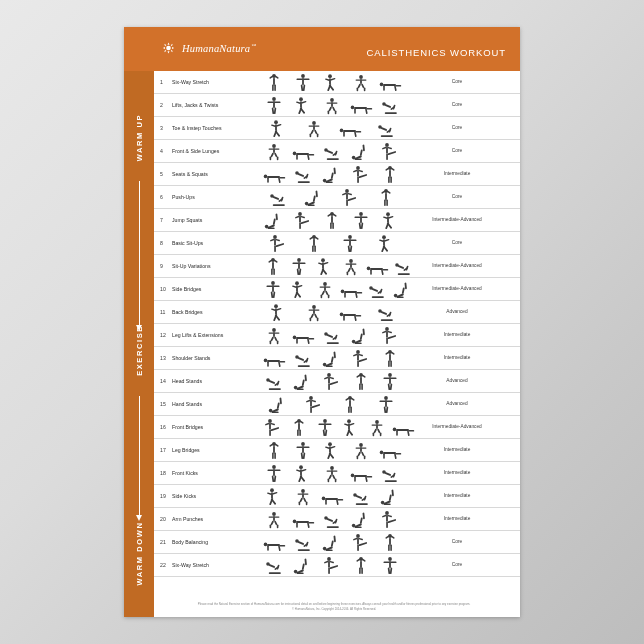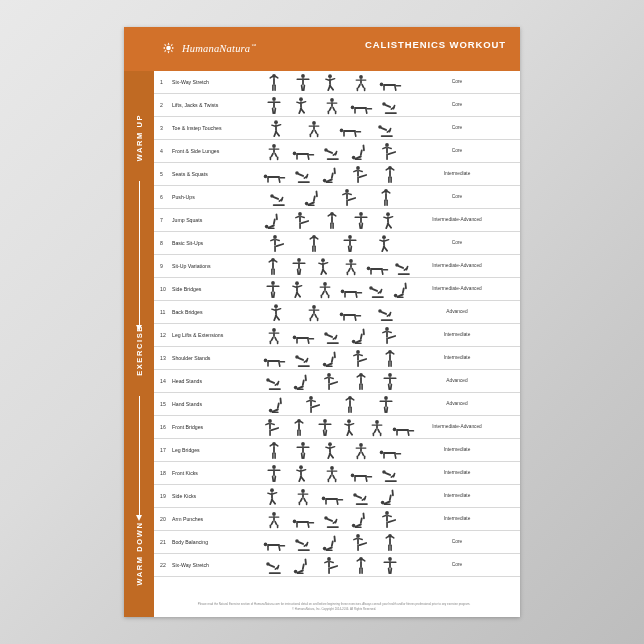--- a/index.html
+++ b/index.html
@@ -62,23 +62,23 @@
     white-space: nowrap;
   }
   .brand-tm {
     font-size: 5px;
     vertical-align: super;
     margin-left: 1px;
   }
   .header-title {
     position: absolute;
     right: 14px;
-    top: 12px;
+    top: 20px;
     font-size: 9.5px;
-    font-weight: bold;
+    font-weight: normal;
     letter-spacing: 0.9px;
     white-space: nowrap;
     text-align: right;
   }
 
   
   .rail {
     position: absolute;
     left: 0;
     top: 44px;

